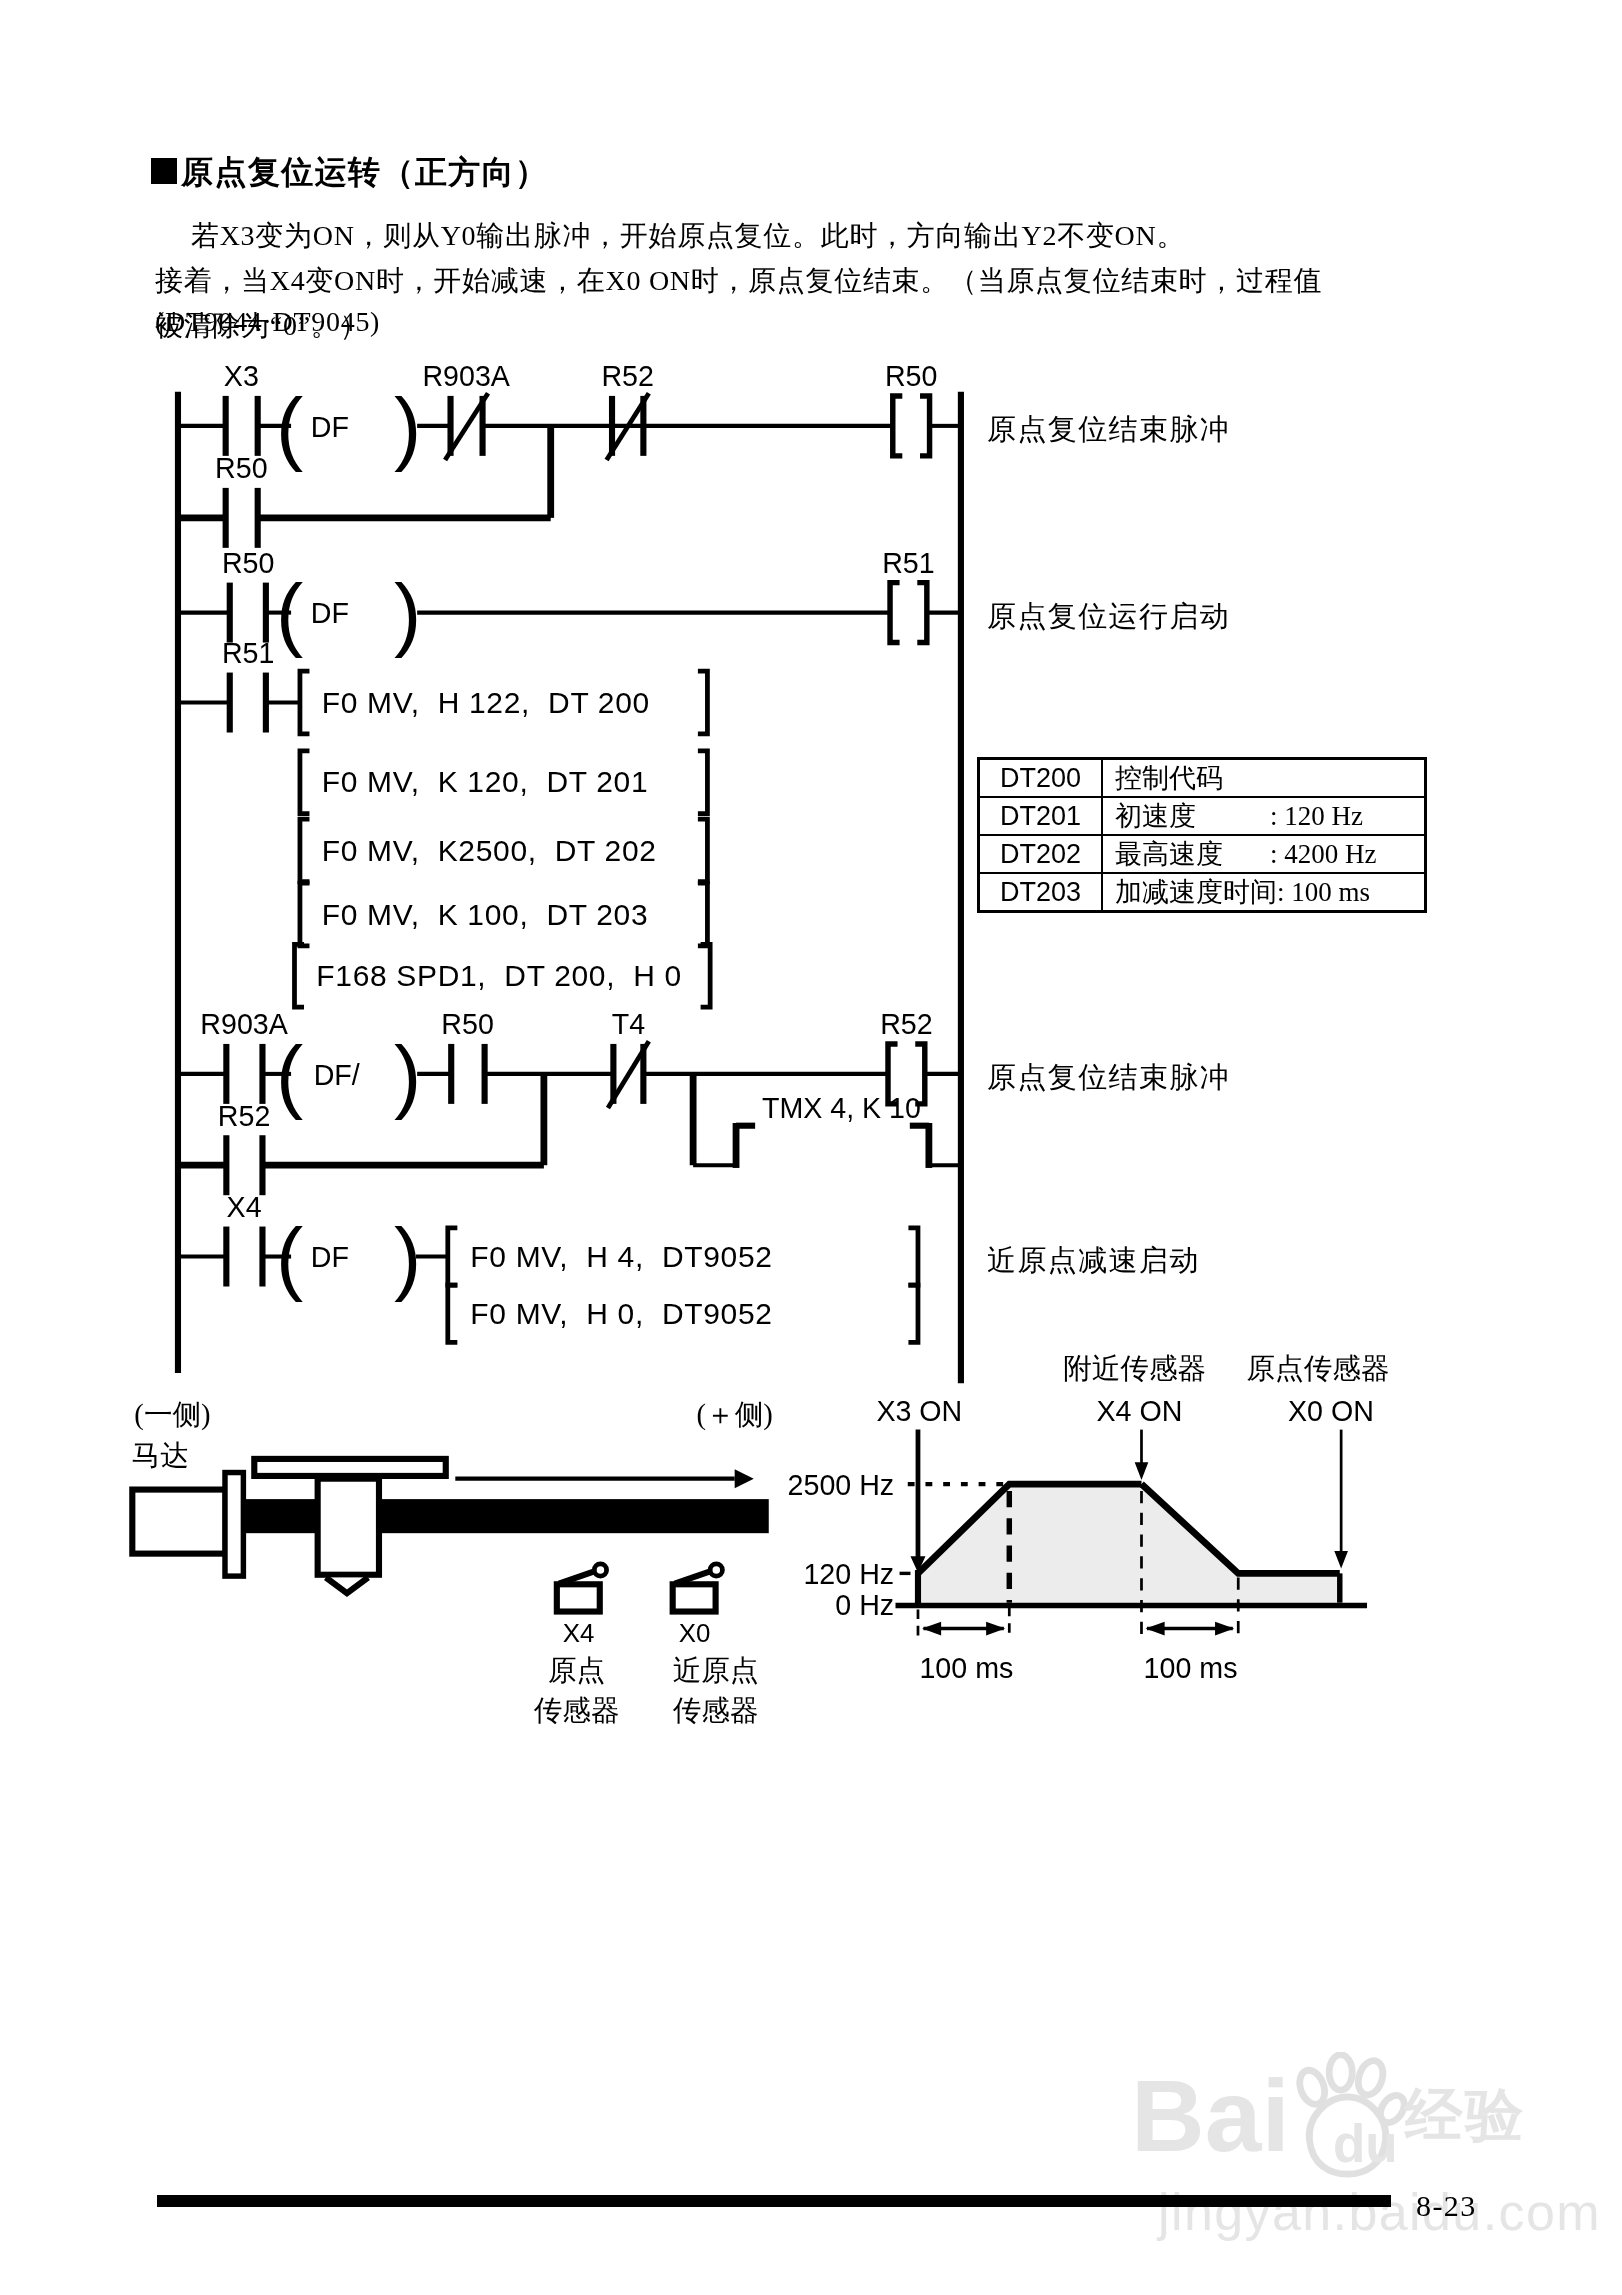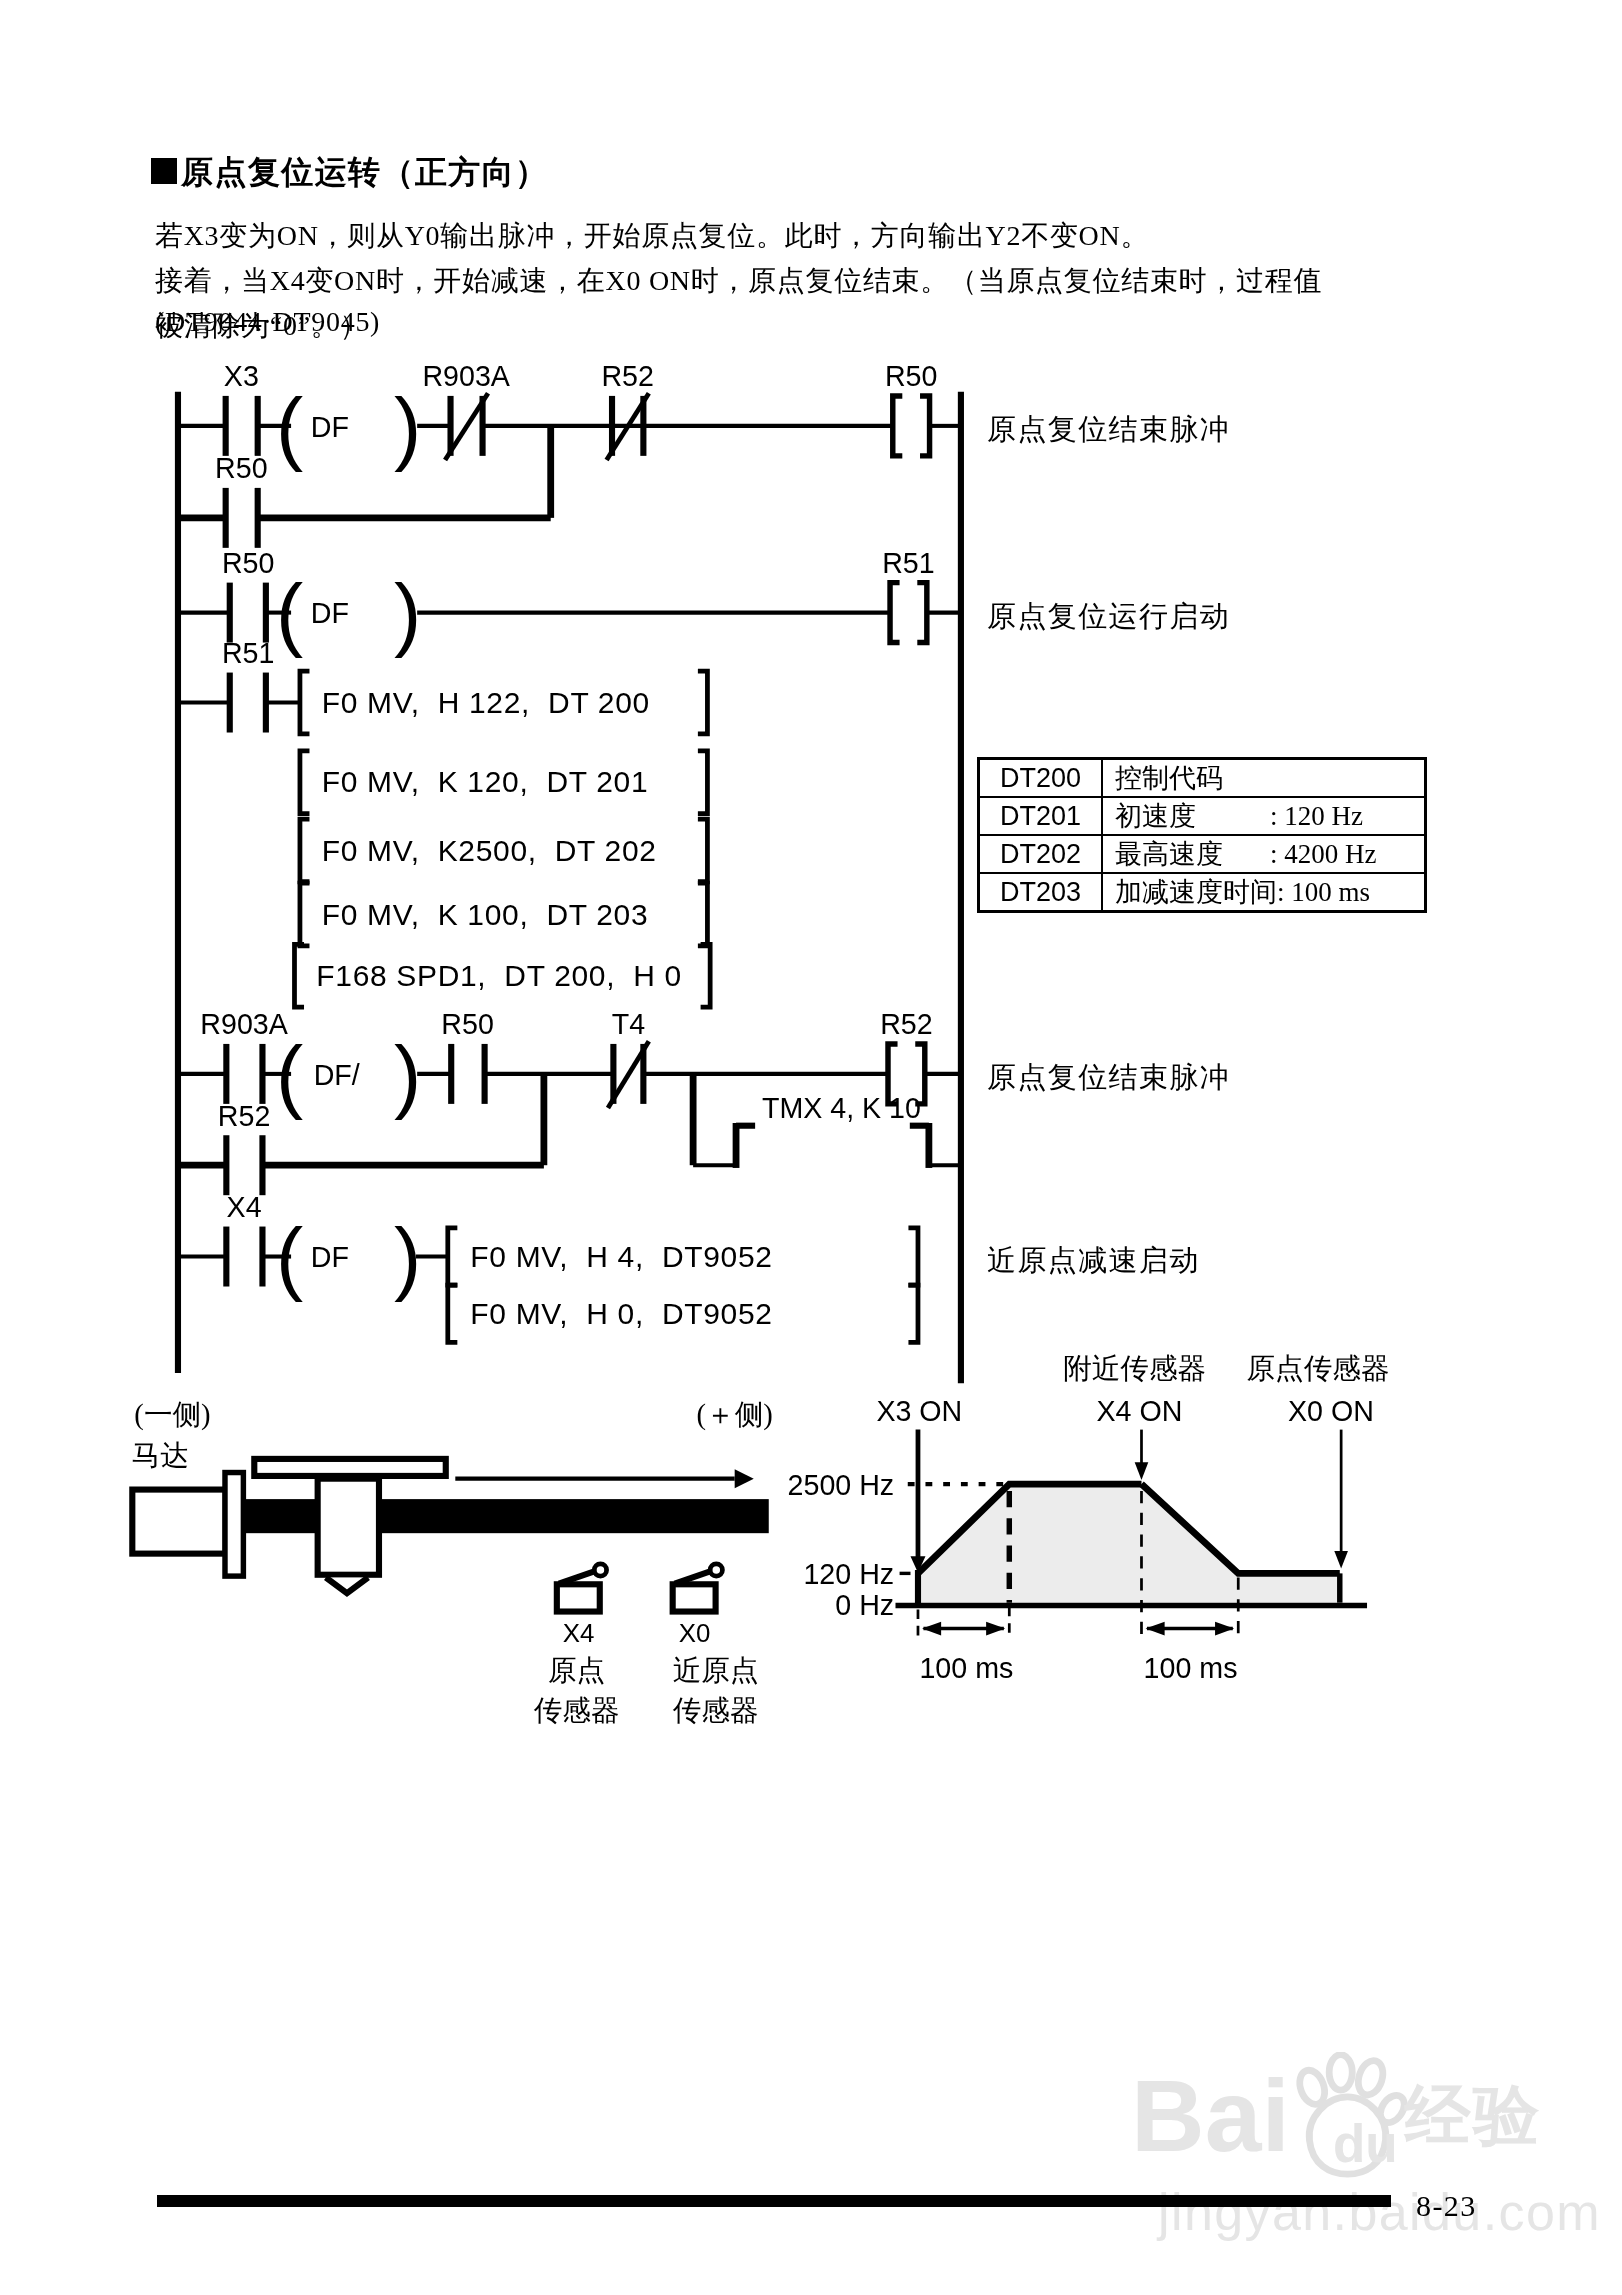--- a/index.html
+++ b/index.html
@@ -30,34 +30,34 @@
   .small-lbl{font:38px "Liberation Sans",sans-serif;}
   
   .footer-bar{left:157px;top:2195px;width:1234px;height:11.6px;background:#000;z-index:3;}
   .page-num{left:1416px;top:2189px;font-size:30px;z-index:4;letter-spacing:1.4px;}
   .watermark{left:1131px;top:2038px;width:463px;height:211px;color:#e5e5e5;z-index:1;}
   .wm-row{position:absolute;left:0;top:13.6px;display:flex;align-items:center;}
   .wm-brand{font-family:"Liberation Sans",sans-serif;font-weight:bold;font-size:102px;
             line-height:102px;}
   .wm-du{font-family:"Liberation Sans",sans-serif;font-weight:bold;font-size:53px;
          position:absolute;left:202px;top:75px;}
-  .wm-suffix{font-family:"Liberation Serif",serif;font-weight:bold;font-size:66px;
+  .wm-suffix{font-family:"Liberation Serif",serif;font-weight:bold;font-size:58px;
              line-height:102px;letter-spacing:2.7px;}
   .wm-url{position:absolute;left:27px;top:144px;font-family:"Liberation Sans",sans-serif;
           font-size:52px;letter-spacing:1.4px;}
 </style>
 </head>
 <body>
 
 <div class="page">
 
   <div class="abs title">
     <span class="sq"></span><span>原点复位运转（正方向）</span>
   </div>
-  <div class="abs para" style="top:215px;">若X3变为ON，则从Y0输出脉冲，开始原点复位。此时，方向输出Y2不变ON。</div>
+  <div class="abs para" style="top:215px;margin-left:36px;">若X3变为ON，则从Y0输出脉冲，开始原点复位。此时，方向输出Y2不变ON。</div>
   <div class="abs para" style="top:260px;">接着，当X4变ON时，开始减速，在X0 ON时，原点复位结束。（当原点复位结束时，过程值(DT9044·DT9045)</div>
   <div class="abs para" style="top:305px;">被清除为“0”。）</div>
 
   <svg class="abs" style="left:0;top:0;" width="1622" height="2295" viewBox="0 0 2380 3368">
 
     <line x1="261" y1="575" x2="261" y2="2015" stroke="#000" stroke-width="9"></line>
     <line x1="1410" y1="575" x2="1410" y2="2030" stroke="#000" stroke-width="9"></line>
 
     <g stroke="#000">
       <line x1="261" y1="625" x2="331" y2="625" stroke-width="6"></line>

